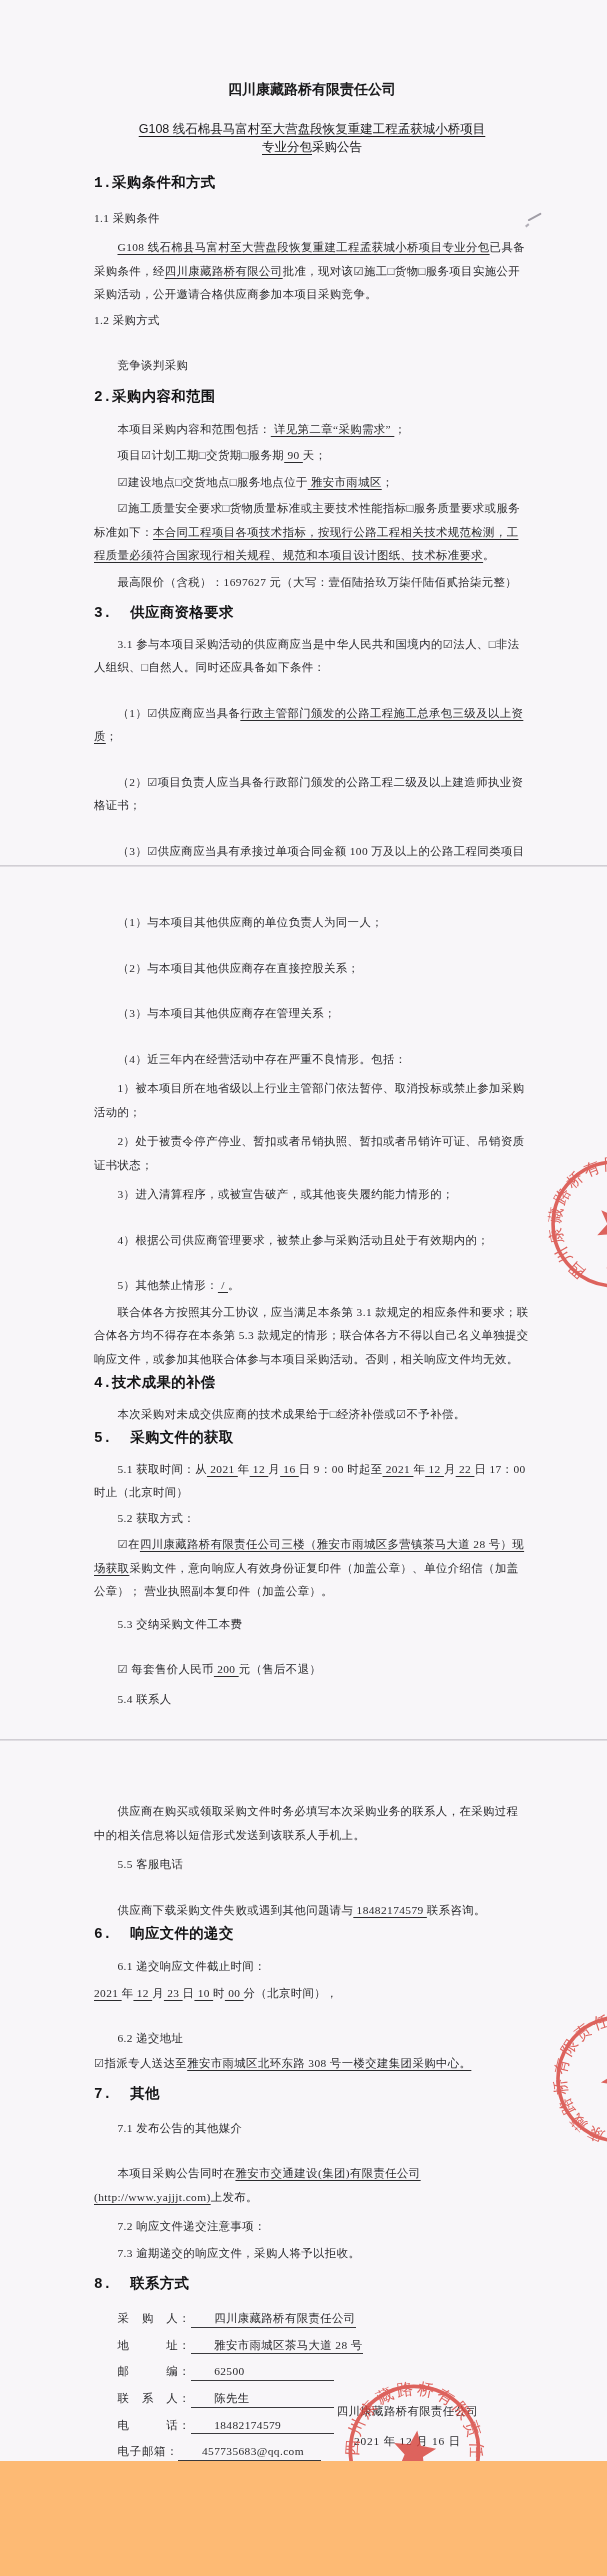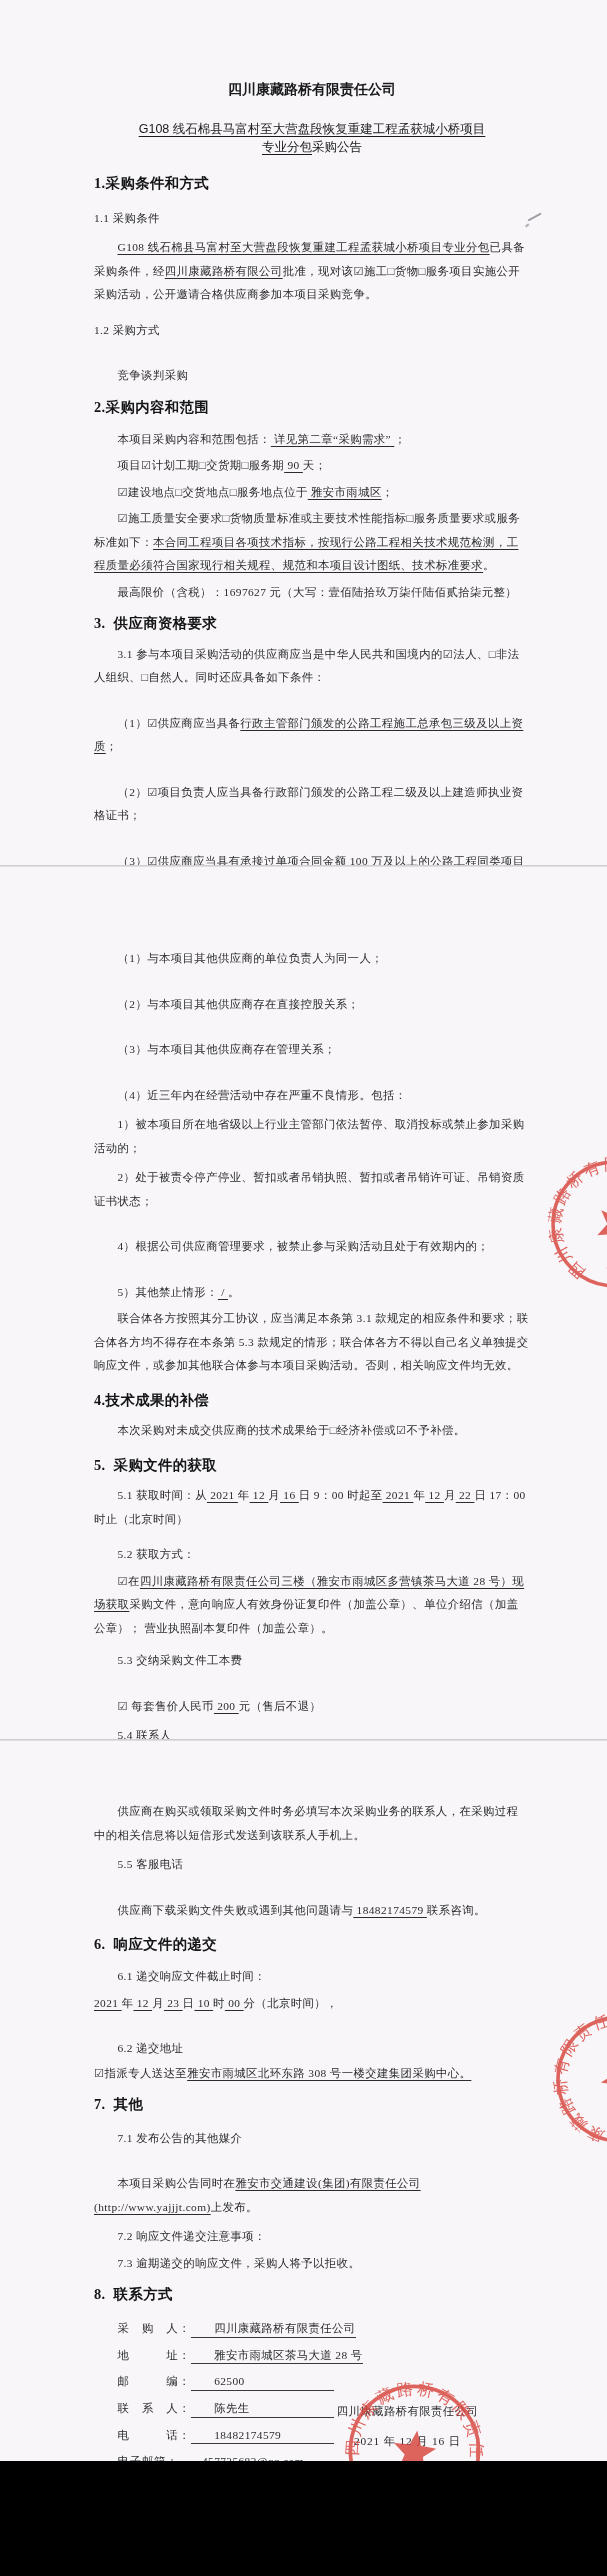--- a/index.html
+++ b/index.html
@@ -1,33 +1,33 @@
 <!DOCTYPE html>
 <html style="font-size:12px"><head>
 <meta charset="utf-8">
 <style>
   html,body{margin:0;padding:0;}
   body{background:#efedf1;font-family:"Liberation Serif","DejaVu Sans",serif;}
-  #canvas{position:relative;width:607px;height:2576px;margin:0 auto;background:#000000;overflow:hidden;}
+  #canvas{position:relative;width:607px;height:2576px;margin:0 auto;background:#fdba74;overflow:hidden;}
   .page{position:absolute;left:0;width:607px;background:#f8f6f9;overflow:hidden;box-sizing:border-box;}
   #page1{top:0;height:865px;padding:79px 77px 0 94px;}
-  #page2{top:867px;height:872px;padding:80px 77px 0 94px;}
+  #page2{top:867px;height:872px;padding:44px 77px 0 94px;}
   #page3{top:1741px;height:720px;padding:59px 77px 0 94px;}
   .sep{position:absolute;left:0;width:607px;height:1.5px;background:linear-gradient(to bottom,#c9c6cd,#e8e5ea);}
   #sep1{top:865px;}
   #sep2{top:1739px;}
   .p{margin:0;font-size:11.4px;line-height:23.5px;letter-spacing:0.4px;color:#2b2b2e;white-space:pre-wrap;}
   .ind{text-indent:23.5px;}
-  .h{margin:0;font-family:Liberation Serif, serif;font-weight:700;font-size:14.4px;line-height:20.5px;color:#151517;white-space:pre-wrap;letter-spacing:0.4px;}
+  .h{margin:0;font-family:Liberation Mono, monospace;font-weight:700;font-size:14.4px;line-height:20.5px;color:#151517;white-space:pre-wrap;letter-spacing:0.4px;}
   .center{text-align:center;}
   .t1{font-family:"Liberation Sans","DejaVu Sans",sans-serif;font-weight:700;font-size:14px;line-height:21px;color:#1a1a1c;margin:0;}
   .t2{font-family:"Liberation Sans","DejaVu Sans",sans-serif;font-weight:400;font-size:12.5px;line-height:18px;color:#1a1a1c;margin:0;white-space:pre-wrap;}
   .u{text-decoration:underline;text-underline-offset:3px;text-decoration-thickness:0.8px;}
   .mt2{margin-top:1px}.mt4{margin-top:3px}.mt6{margin-top:22px}.mt8{margin-top:6px}
-  .mt10{margin-top:12px}.mt12{margin-top:9px}.mt14{margin-top:10.6px}.mt16{margin-top:12px}
+  .mt10{margin-top:2px}.mt12{margin-top:9px}.mt14{margin-top:10.6px}.mt16{margin-top:12px}
   .mt18{margin-top:13.7px}.mt22{margin-top:16.7px}.mt26{margin-top:20px}
   .contact .p{line-height:26.6px;}
   .contact .lbl{letter-spacing:0.8px;}
   .contact .val{display:inline-block;min-width:143px;border-bottom:0.8px solid #3a3a3d;line-height:16.7px;}
   .sig{position:absolute;left:333px;top:661px;width:149px;text-align:center;}
   .sig .p{line-height:18px;}
   .sig .date{margin-top:12px;letter-spacing:0.8px;}
   .stamp{position:absolute;color:#d8433c;opacity:.82;}
   .stamp svg{display:block;}
   #stampA{left:543px;top:285px;width:144px;height:144px;transform:rotate(-45deg);}
@@ -72,20 +72,21 @@
 
   <div class="sep" id="sep1"></div>
 
   <div class="page" id="page2">
     <p class="p ind">（1）与本项目其他供应商的单位负责人为同一人；</p>
     <p class="p ind mt6">（2）与本项目其他供应商存在直接控股关系；</p>
     <p class="p ind mt6">（3）与本项目其他供应商存在管理关系；</p>
     <p class="p ind mt6">（4）近三年内在经营活动中存在严重不良情形。包括：</p>
     <p class="p ind mt8">1）被本项目所在地省级以上行业主管部门依法暂停、取消投标或禁止参加采购活动的；</p>
     <p class="p ind mt8">2）处于被责令停产停业、暂扣或者吊销执照、暂扣或者吊销许可证、吊销资质证书状态；</p>
+    <p class="p ind mt8">3）进入清算程序，或被宣告破产，或其他丧失履约能力情形的；</p>
     <p class="p ind mt6">4）根据公司供应商管理要求，被禁止参与采购活动且处于有效期内的；</p>
     <p class="p ind mt6"><span>5）其他禁止情形：</span><span class="u"> / </span><span>。</span></p>
     <p class="p ind mt4">联合体各方按照其分工协议，应当满足本条第 3.1 款规定的相应条件和要求；联合体各方均不得存在本条第 5.3 款规定的情形；联合体各方不得以自己名义单独提交响应文件，或参加其他联合体参与本项目采购活动。否则，相关响应文件均无效。</p>
 
     <p class="h mt10">4.技术成果的补偿</p>
     <p class="p ind mt12">本次采购对未成交供应商的技术成果给于□经济补偿或☑不予补偿。</p>
 
     <p class="h mt10">5.  采购文件的获取</p>
     <p class="p ind mt12"><span>5.1 获取时间：从</span><span class="u"> 2021 </span><span>年</span><span class="u"> 12 </span><span>月</span><span class="u"> 16 </span><span>日 9：00 时起至</span><span class="u"> 2021 </span><span>年</span><span class="u"> 12 </span><span>月</span><span class="u"> 22 </span><span>日 17：00 时止（北京时间）</span></p>
     <p class="p ind mt10">5.2 获取方式：</p>

